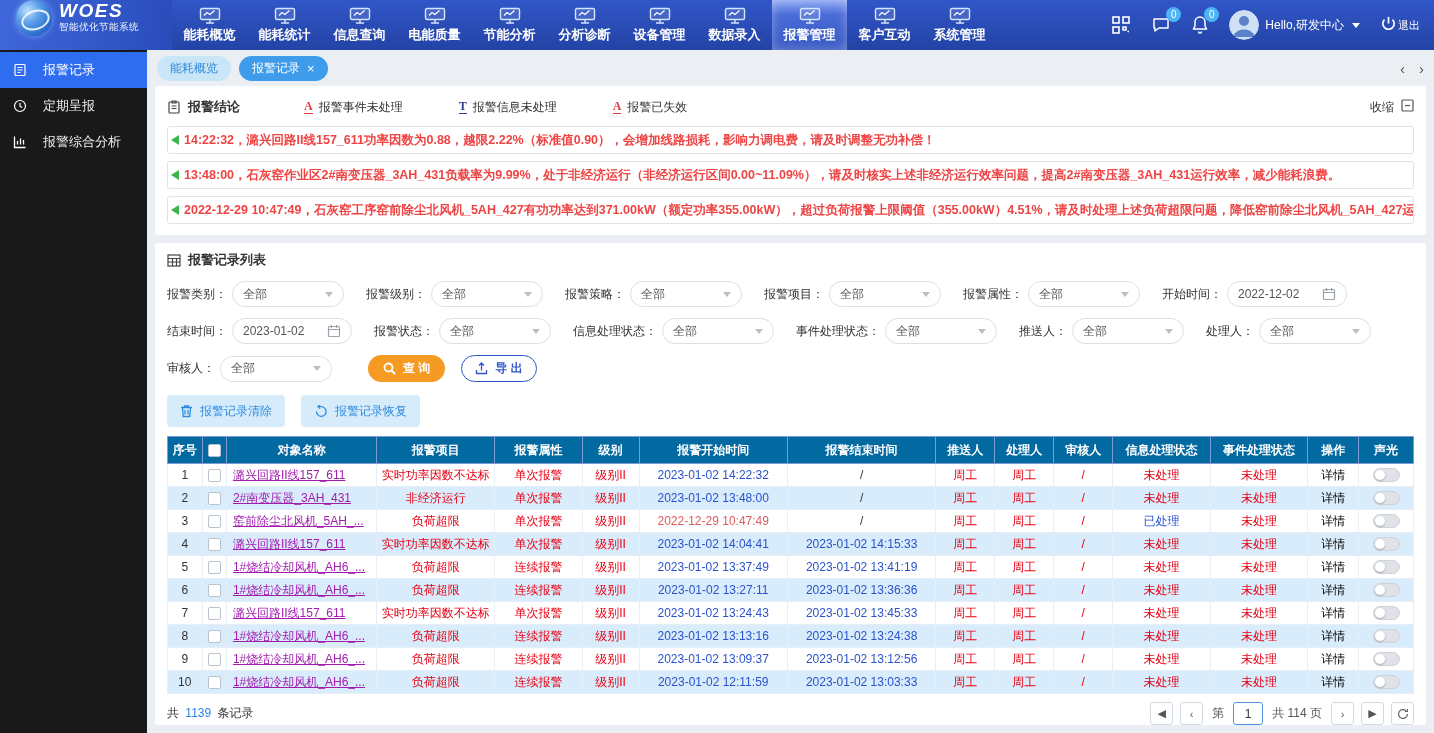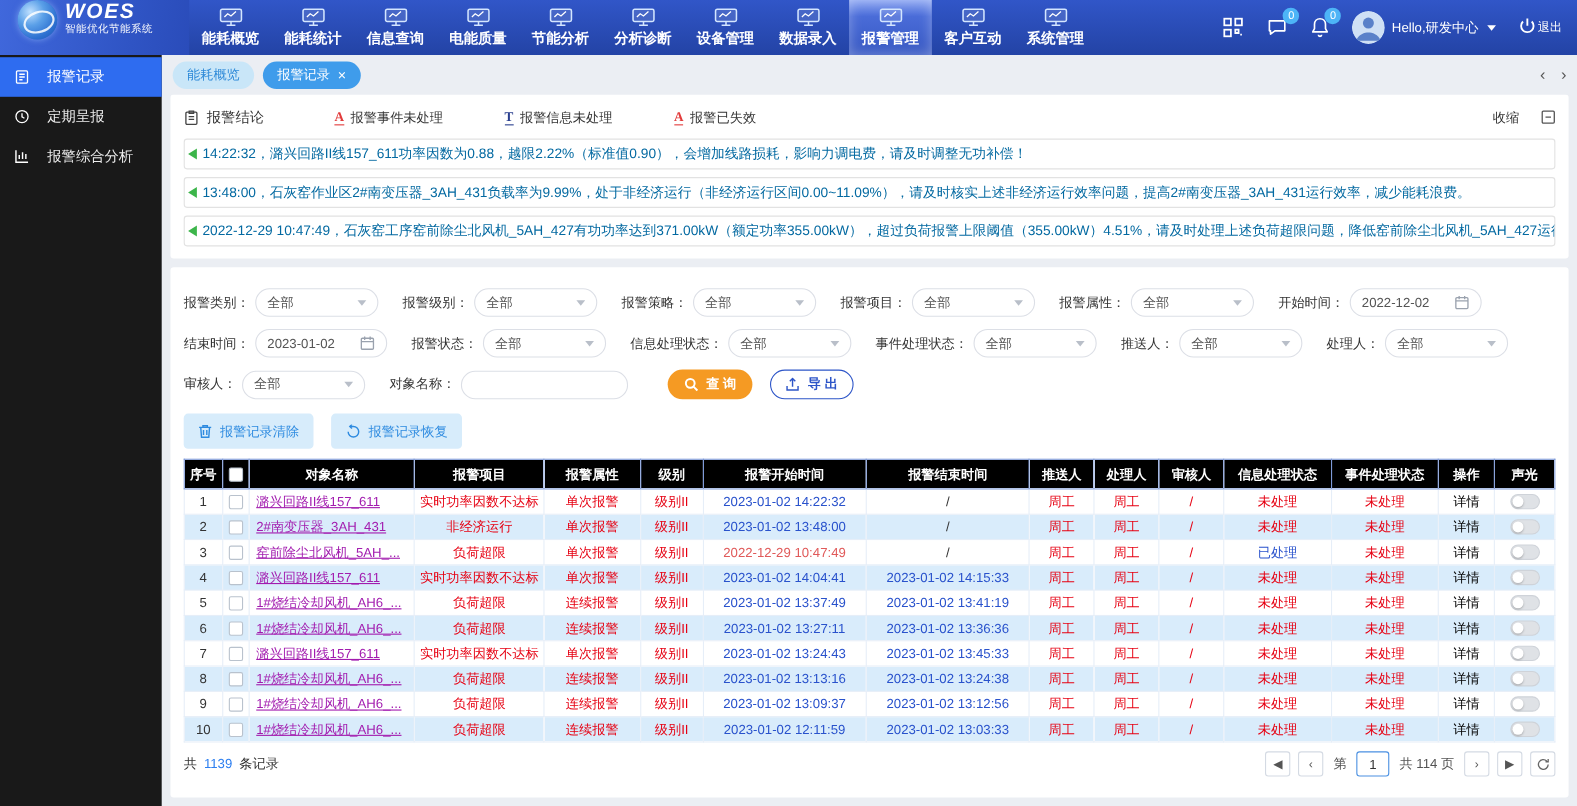--- a/index.html
+++ b/index.html
@@ -40,50 +40,50 @@
 .tab-close{font-size:13px;line-height:1}
 .tab-arrows{margin-left:auto;display:flex;gap:14px;color:#555;font-size:15px}
 .tab-arrows span{cursor:pointer}
 .content{flex:1;display:flex;flex-direction:column;gap:8px;padding:0 8px 8px;overflow:hidden}
 .panel{background:#fff;border-radius:3px}
 .conclusion-panel{flex:0 0 auto;padding:9px 12px 11px}
 .list-panel{flex:1;padding:8px 12px 6px;display:flex;flex-direction:column;overflow:hidden}
 
 .conc-head{display:flex;align-items:center;height:24px}
 .head-ico{display:flex;margin-right:7px}
-.conc-title{font-size:13px;font-weight:normal}
+.conc-title{font-size:13px;font-weight:bold}
 .conc-tabs{display:flex;gap:56px;margin-left:64px}
 .conc-tab{display:flex;align-items:center;gap:6px;cursor:pointer;color:#333;white-space:nowrap}
 .ticon{font-family:"Liberation Serif","DejaVu Serif",serif;font-weight:bold;font-size:12px;line-height:1;border-bottom:1.5px solid currentColor;padding-bottom:1px}
 .ticon.red{color:#e23b3b}
 .ticon.dark{color:#2a3f8f}
-.collapse{margin-left:auto;display:flex;align-items:flex-end;gap:20px;cursor:pointer}
+.collapse{margin-left:auto;display:flex;align-items:center;gap:7px;cursor:pointer}
 .alert{position:relative;margin-top:7px;height:28px;border:1px solid #e2e2e2;border-radius:3px;display:flex;align-items:center;padding:0 10px 0 16px;overflow:hidden}
 .alert-marker{position:absolute;left:3px;top:50%;transform:translateY(-50%);width:0;height:0;border-top:5px solid transparent;border-bottom:5px solid transparent;border-right:8px solid #3cb54a}
-.alert-text{color:#0369a1;font-weight:normal;white-space:nowrap;font-size:12.5px}
+.alert-text{color:#ef4444;font-weight:bold;white-space:nowrap;font-size:12.5px}
 
 .list-head{display:flex;align-items:center;height:22px;margin-bottom:1px}
 .list-title{font-size:13px;font-weight:bold}
 .f-row{display:flex;align-items:center;margin-top:11px}
 .f-item{display:flex;align-items:center;margin-right:22px}
 .f-label{margin-right:5px;white-space:nowrap}
 .sel{width:112px;height:26px;border:1px solid #dcdfe6;border-radius:14px;background:#fff;display:flex;align-items:center;justify-content:space-between;padding:0 10px;cursor:pointer;color:#555}
 .sel.date{width:120px}
 .sel-val{white-space:nowrap}
 .chev{width:0;height:0;border-left:4px solid transparent;border-right:4px solid transparent;border-top:5px solid #b9bfc9}
 .cal{display:flex}
 .txt{width:152px;height:26px;border:1px solid #dcdfe6;border-radius:14px;padding:0 10px;outline:none;color:#333;background:#fff;font-size:12px}
 .btn-search{height:27px;border:none;border-radius:14px;background:#f59a23;color:#fff;display:flex;align-items:center;gap:7px;padding:0 15px;margin-left:14px;cursor:pointer;font-size:12px;font-weight:bold}
 .btn-export{height:27px;border:1px solid #2d55c8;border-radius:14px;background:#fff;color:#2d55c8;display:flex;align-items:center;gap:7px;padding:0 13px;margin-left:16px;cursor:pointer;font-size:12px;font-weight:bold}
 .ico{display:flex}
 .bulk-row{display:flex;gap:16px;margin:13px 0 9px}
 .btn-bulk{height:32px;border:none;border-radius:4px;background:#d7ecfb;color:#2e8be0;display:flex;align-items:center;gap:7px;padding:0 13px;cursor:pointer;font-size:12px}
 
 .alarm-table{width:100%;border-collapse:collapse;table-layout:fixed}
-.alarm-table th{background:#000000;color:#fff;font-weight:bold;height:27px;font-size:12px;border:1px solid #7e9ad8;padding:0 2px;white-space:nowrap;overflow:hidden}
+.alarm-table th{background:#0369a1;color:#fff;font-weight:bold;height:27px;font-size:12px;border:1px solid #7e9ad8;padding:0 2px;white-space:nowrap;overflow:hidden}
 .alarm-table td{height:23px;border:1px solid #e6eef8;text-align:center;font-size:12px;padding:0 3px;white-space:nowrap;overflow:hidden;text-overflow:ellipsis;background:#fff}
 .alarm-table tbody tr:nth-child(even) td{background:#d9ecfb}
 .alarm-table td.left{text-align:left;padding-left:6px}
 .c-no{color:#333}
 .c-name{color:#a21caf;text-decoration:underline;cursor:pointer}
 .c-red{color:#e60012}
 .c-time{color:#2952cc}
 .c-pink{color:#e05a5a}
 .c-dark{color:#333}
 .c-detail{color:#000000;cursor:pointer}
@@ -363,20 +363,29 @@
                 <span class="alert-text">13:48:00，石灰窑作业区2#南变压器_3AH_431负载率为9.99%，处于非经济运行（非经济运行区间0.00~11.09%），请及时核实上述非经济运行效率问题，提高2#南变压器_3AH_431运行效率，减少能耗浪费。</span>
               </div>
               <div class="alert">
                 <span class="alert-marker"></span>
                 <span class="alert-text">2022-12-29 10:47:49，石灰窑工序窑前除尘北风机_5AH_427有功功率达到371.00kW（额定功率355.00kW），超过负荷报警上限阈值（355.00kW）4.51%，请及时处理上述负荷超限问题，降低窑前除尘北风机_5AH_427运行潜在安全风险。</span>
               </div>
             </div>
         </section>
 
         <section class="panel list-panel">
+          <div class="list-head">
+            <span class="head-ico">
+              <svg width="14" height="13" viewBox="0 0 14 13" fill="none" stroke="#444" stroke-width="1.2">
+                  <rect x="1" y="1" width="12" height="11"></rect>
+                  <path d="M1 4.5h12M1 8h12M5.5 4.5V12M9.5 4.5V12"></path>
+                </svg>
+            </span>
+            <span class="list-title">报警记录列表</span>
+          </div>
 
           <div>
               <div class="f-row">
                 <div class="f-item">
                   <span class="f-label">报警类别：</span>
                   <div class="sel">
                     <span class="sel-val">全部</span>
                     <i class="chev"></i>
                   </div>
                 </div>
@@ -470,24 +479,20 @@
                   </div>
                 </div>
               </div>
               <div class="f-row">
                 <div class="f-item">
                   <span class="f-label">审核人：</span>
                   <div class="sel">
                     <span class="sel-val">全部</span>
                     <i class="chev"></i>
                   </div>
-                </div>
-                <div class="f-item">
-                  <span class="f-label">对象名称：</span>
-                  <input class="txt" style="">
                 </div>
                 <button class="btn-search">
                   <span class="ico">
                     <svg width="13" height="13" viewBox="0 0 13 13" fill="none" stroke="#fff" stroke-width="1.8">
                       <circle cx="5.5" cy="5.5" r="4"></circle>
                       <path d="M8.5 8.5L12 12"></path>
                     </svg>
                   </span>
                   <span>查 询</span>
                 </button>

